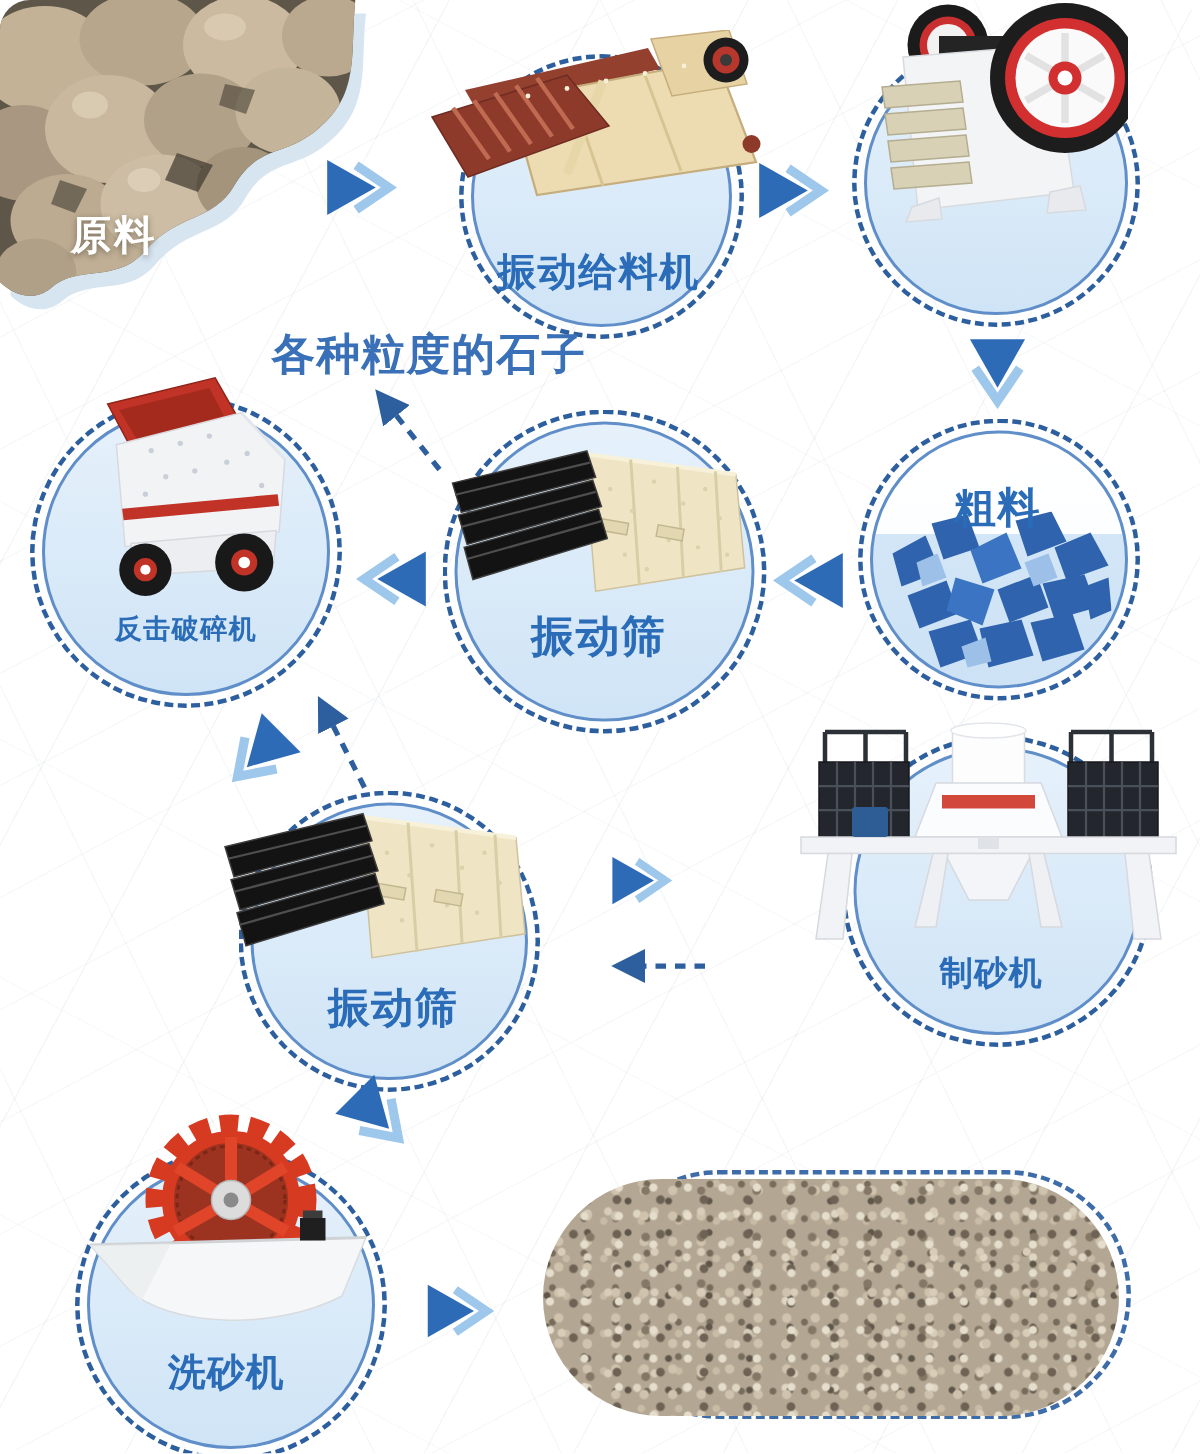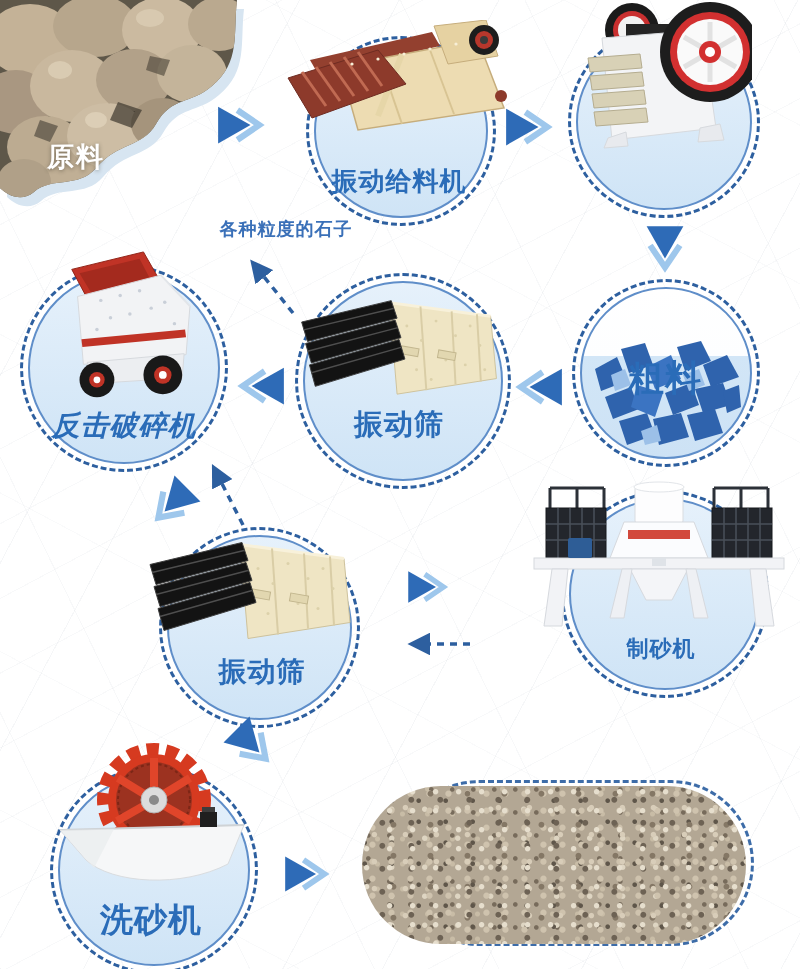--- a/index.html
+++ b/index.html
@@ -1,35 +1,35 @@
 <!DOCTYPE html>
 <html><head>
 <meta charset="utf-8">
 <style>
   html,body{margin:0;padding:0;background:#ffffff;}
   #page{position:relative;width:800px;height:969px;overflow:hidden;background:#fff;
-        font-family:"Liberation Sans","DejaVu Sans",sans-serif;}
+        font-family:"Liberation Sans","DejaVu Sans",sans-serif;border-radius:20px;}
   .bg{position:absolute;inset:0;z-index:0;
       background:
         repeating-linear-gradient(118deg, rgba(120,135,155,0.07) 0 1px, transparent 1px 88px),
         repeating-linear-gradient(64deg,  rgba(120,135,155,0.055) 0 1px, transparent 1px 112px),
         repeating-linear-gradient(152deg, rgba(120,135,155,0.05) 0 1px, transparent 1px 66px),
         repeating-linear-gradient(28deg,  rgba(120,135,155,0.04) 0 1px, transparent 1px 140px);}
   .node{position:absolute;border-radius:50%;z-index:10;border:2px solid #5f8ec9;
         background:linear-gradient(180deg,#e6f1fb 0%,#cfe4f6 100%);}
   .node::after{content:"";position:absolute;inset:-10px;border:3px dashed #2d5f9f;border-radius:50%;}
   .node .clip{position:absolute;inset:0;border-radius:50%;overflow:hidden;}
   .node.coarse{background:linear-gradient(180deg,#ffffff 0%,#fdfeff 40%,#d2e6f7 40%,#cde2f5 100%);}
   .machine{position:absolute;z-index:20;}
   .nlabel{position:absolute;transform:translateX(-50%);white-space:nowrap;z-index:30;
           font-weight:bold;color:#2a6cb8;font-size:27px;letter-spacing:1px;}
   .raw-label{position:absolute;z-index:30;color:#ffffff;font-weight:bold;font-size:27px;
              letter-spacing:2px;text-shadow:0 1px 4px rgba(40,35,25,0.45);}
   .note{position:absolute;transform:translateX(-50%);white-space:nowrap;z-index:30;
-        color:#3a70b8;font-weight:600;font-size:18px;letter-spacing:1px;}
+        color:#3a70b8;font-weight:600;font-size:29px;letter-spacing:1px;}
   .arrow{position:absolute;width:50px;height:42px;z-index:25;}
   .arrow.small{width:44px;height:36px;}
   .arrow.med{width:48px;height:40px;}
   .rot45{transform:rotate(45deg);} .rot90{transform:rotate(90deg);}
   .rot135{transform:rotate(135deg);} .rot180{transform:rotate(180deg);}
   .darrow{position:absolute;z-index:25;overflow:visible;}
   .stones{position:absolute;left:0;top:0;width:244px;height:216px;z-index:5;}
   .sand{position:absolute;left:362px;top:786px;width:384px;height:158px;border-radius:80px;z-index:6;
         background-color:#b3a794;
         background-image:
@@ -312,26 +312,26 @@
     <path d="M8,88 L192,83" stroke="#cfd3d6" stroke-width="2"></path>
     <path d="M8,88 L62,87 L42,126 Z" fill="#e9ecee" opacity="0.7"></path>
     <rect x="148" y="70" width="17" height="15" fill="#1f1f1f"></rect>
     <rect x="150" y="65" width="13" height="5" fill="#3c3c3c"></rect>
   </svg>
 
   <div class="sand-outline"></div>
   <div class="sand"></div>
 
   <div class="nlabel" style="left:399px;top:164px;font-size:26px;">振动给料机</div>
-  <div class="nlabel" style="left:665px;top:320px;font-size:36px;margin-top:34px;">粗料</div>
+  <div class="nlabel" style="left:665px;top:320px;font-size:28px;">粗料</div>
   <div class="nlabel" style="left:399px;top:405px;font-size:29px;">振动筛</div>
-  <div class="nlabel" style="left:124px;top:407px;font-size:28px;font-style:italic;">反击破碎机</div>
+  <div class="nlabel" style="left:124px;top:407px;font-size:18px;">反击破碎机</div>
   <div class="nlabel" style="left:661px;top:634px;font-size:22px;">制砂机</div>
   <div class="nlabel" style="left:262px;top:653px;font-size:28px;">振动筛</div>
-  <div class="nlabel" style="left:151px;top:898px;font-size:33px;">洗砂机</div>
+  <div class="nlabel" style="left:151px;top:898px;font-size:25px;">洗砂机</div>
   <div class="note" style="left:286px;top:217px;">各种粒度的石子</div>
 
   <svg class="arrow" style="left:215px;top:104px;" viewBox="0 0 56 48">
     <polyline points="25,7 50,24 25,41" fill="none" stroke="#9ec7ec" stroke-width="7"></polyline>
     <polygon points="3,3 40,24 3,45" fill="#2e6bb7"></polygon>
   </svg>
   <svg class="arrow" style="left:503px;top:106px;" viewBox="0 0 56 48">
     <polyline points="25,7 50,24 25,41" fill="none" stroke="#9ec7ec" stroke-width="7"></polyline>
     <polygon points="3,3 40,24 3,45" fill="#2e6bb7"></polygon>
   </svg>

